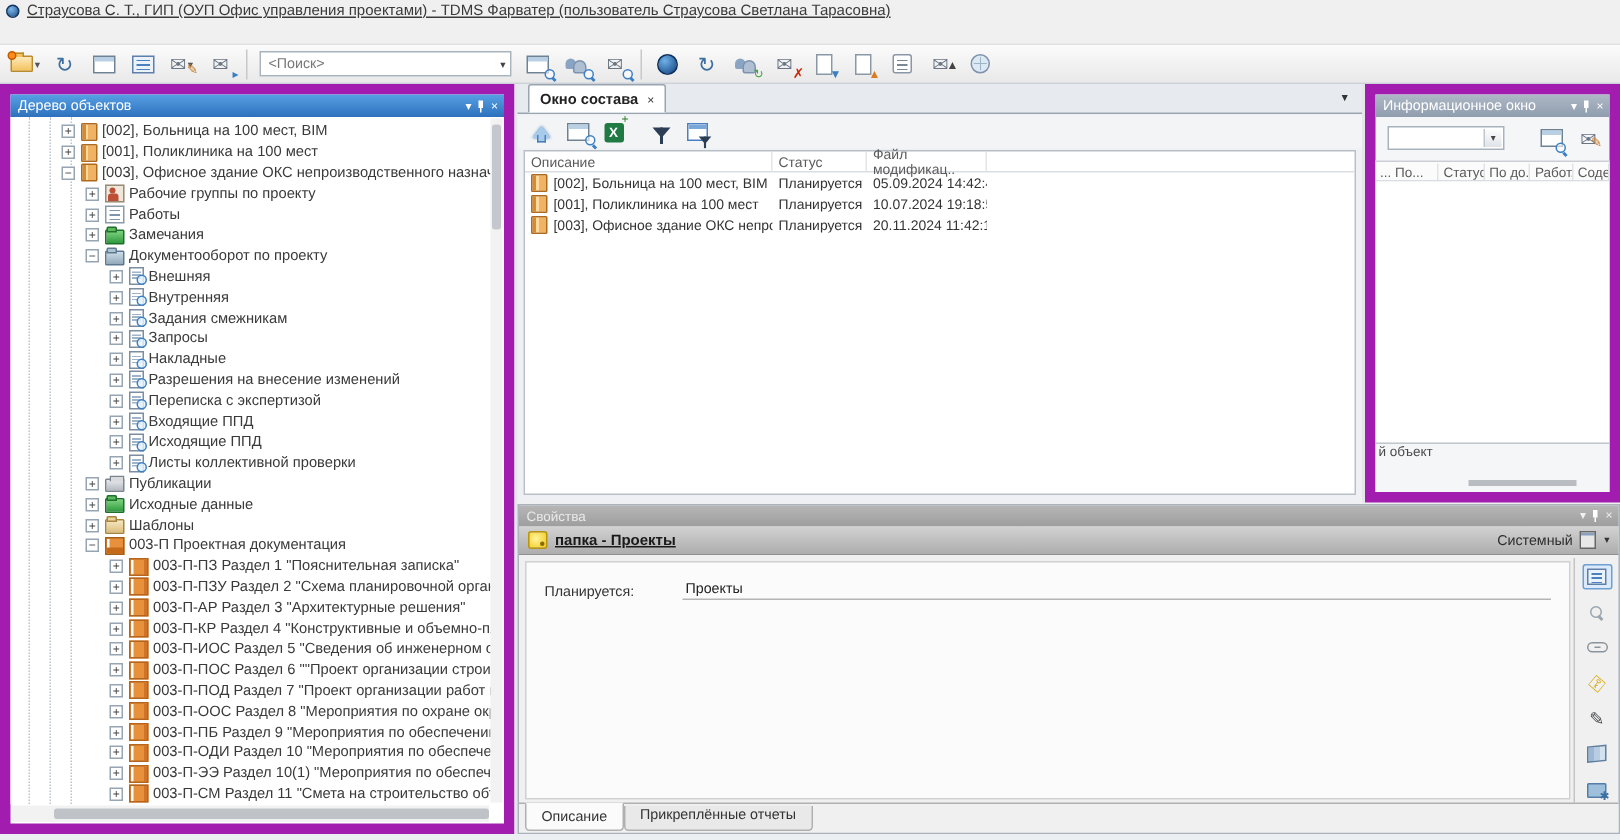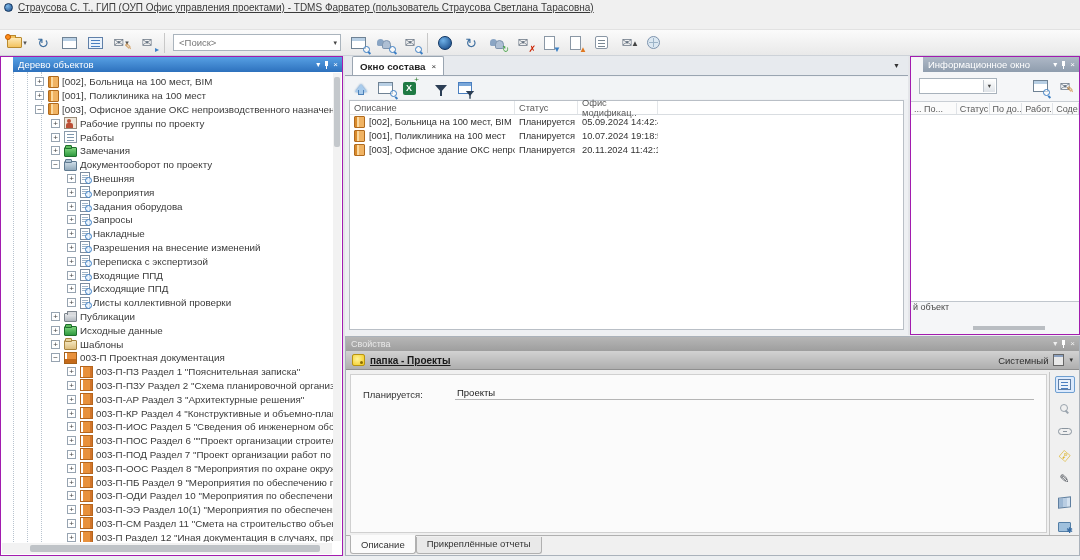--- a/index.html
+++ b/index.html
@@ -49,21 +49,21 @@
   .i-doc { width:11px; height:14px; background:#fff; border:1px solid #8a97a5; position:relative; }
   .arr { position:absolute; font-size:8px; line-height:1; right:0; bottom:0; }
   .i-notes { width:13px; height:13px; border:1px solid #8a97a5; border-radius:2px; background:#fff; position:relative; }
   .i-notes::before { content:""; position:absolute; left:2px; top:3px; right:2px; height:8px; background:repeating-linear-gradient(#7a8894 0 1px,transparent 1px 3px); }
   .i-globe { width:13px; height:13px; border-radius:50%; border:1px solid #7d93ad; background:#dce8f2; position:relative; }
   .i-globe::before { content:""; position:absolute; inset:1px; border-radius:50%; background:
       linear-gradient(90deg,transparent 45%,#9db4c8 45% 55%,transparent 55%),
       linear-gradient(transparent 45%,#9db4c8 45% 55%,transparent 55%); }
 
   
-  .dock { position:absolute; border:1px solid #a21caf; background:#fff;padding-left:12px; }
+  .dock { position:absolute; border:7px solid #a21caf; background:#fff; }
   .dock-head { height:15px; display:flex; align-items:center; justify-content:space-between; padding:0 4px 0 5px; }
   .dock-head .t { font-size:9.5px; color:#fff; white-space:nowrap; overflow:hidden; }
   .dock-head .ctl { display:flex; align-items:center; gap:4px; color:#fff; flex:none; }
   .dock-head .ctl span { font-size:8px; line-height:1; cursor:default; }
   .pin { display:inline-block; width:5px; height:8px; position:relative; }
   .pin::before { content:""; position:absolute; left:1px; top:0; width:3px; height:5px; background:#fff; }
   .pin::after { content:""; position:absolute; left:2px; top:5px; width:1px; height:3px; background:#fff; }
   .head-blue { background:linear-gradient(#57a0e4,#2d71bd); }
   .head-gray { background:linear-gradient(#aeb8c6,#8f9dae); }
 
@@ -312,26 +312,26 @@
           <span class="tlabel">Документооборот по проекту</span>
         </div>
         <div class="trow" style="padding-left: 66px;">
           <span class="exp">+</span>
           <span class="ti ic-docflow"></span>
           <span class="tlabel">Внешняя</span>
         </div>
         <div class="trow" style="padding-left: 66px;">
           <span class="exp">+</span>
           <span class="ti ic-docflow"></span>
-          <span class="tlabel">Мероприятия</span>
-        </div>
-        <div class="trow" style="padding-left: 66px;">
-          <span class="exp">+</span>
-          <span class="ti ic-docflow"></span>
-          <span class="tlabel">Задания оборудова</span>
+          <span class="tlabel">Внутренняя</span>
+        </div>
+        <div class="trow" style="padding-left: 66px;">
+          <span class="exp">+</span>
+          <span class="ti ic-docflow"></span>
+          <span class="tlabel">Задания смежникам</span>
         </div>
         <div class="trow" style="padding-left: 66px;">
           <span class="exp">+</span>
           <span class="ti ic-docflow"></span>
           <span class="tlabel">Запросы</span>
         </div>
         <div class="trow" style="padding-left: 66px;">
           <span class="exp">+</span>
           <span class="ti ic-docflow"></span>
           <span class="tlabel">Накладные</span>
@@ -484,21 +484,21 @@
         </span>
       <span class="cbtn">
           <span class="i-grid"></span>
           <span class="i-funnel" style="position:absolute;right:1px;bottom:1px;transform:scale(.7)"></span>
         </span>
     </div>
     <div class="comp-table">
       <div class="crow chead" id="comp-head">
           <span class="cc cc0">Описание</span>
           <span class="cc cc1">Статус</span>
-          <span class="cc cc2">Офис модификац..</span>
+          <span class="cc cc2">Файл модификац..</span>
         </div>
       <div id="comp-rows" class="cbody">
           <div class="crow">
             <span class="cc cc0">
               <span class="ti ic-project"></span>
               <span>[002], Больница на 100 мест, BIM</span>
             </span>
             <span class="cc cc1">Планируется</span>
             <span class="cc cc2">05.09.2024 14:42:41</span>
           </div>

